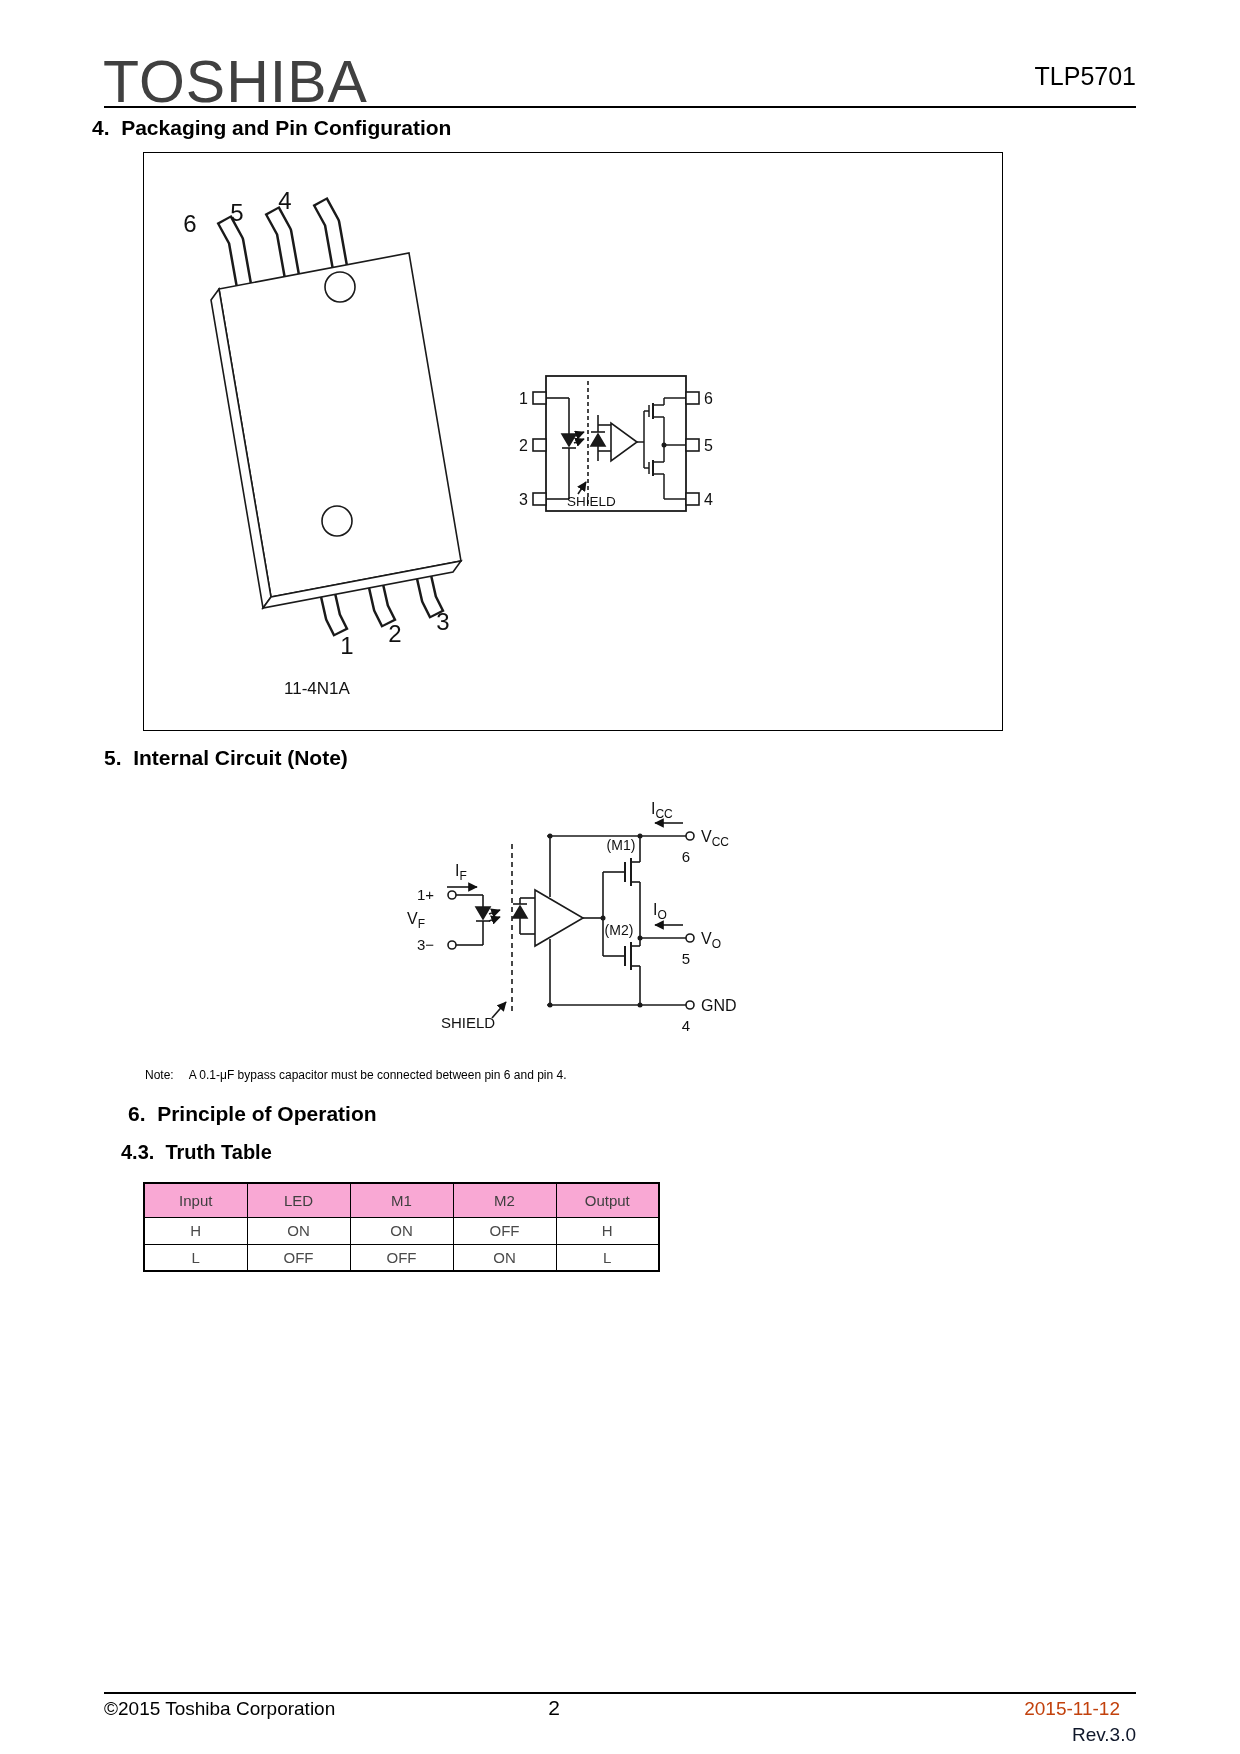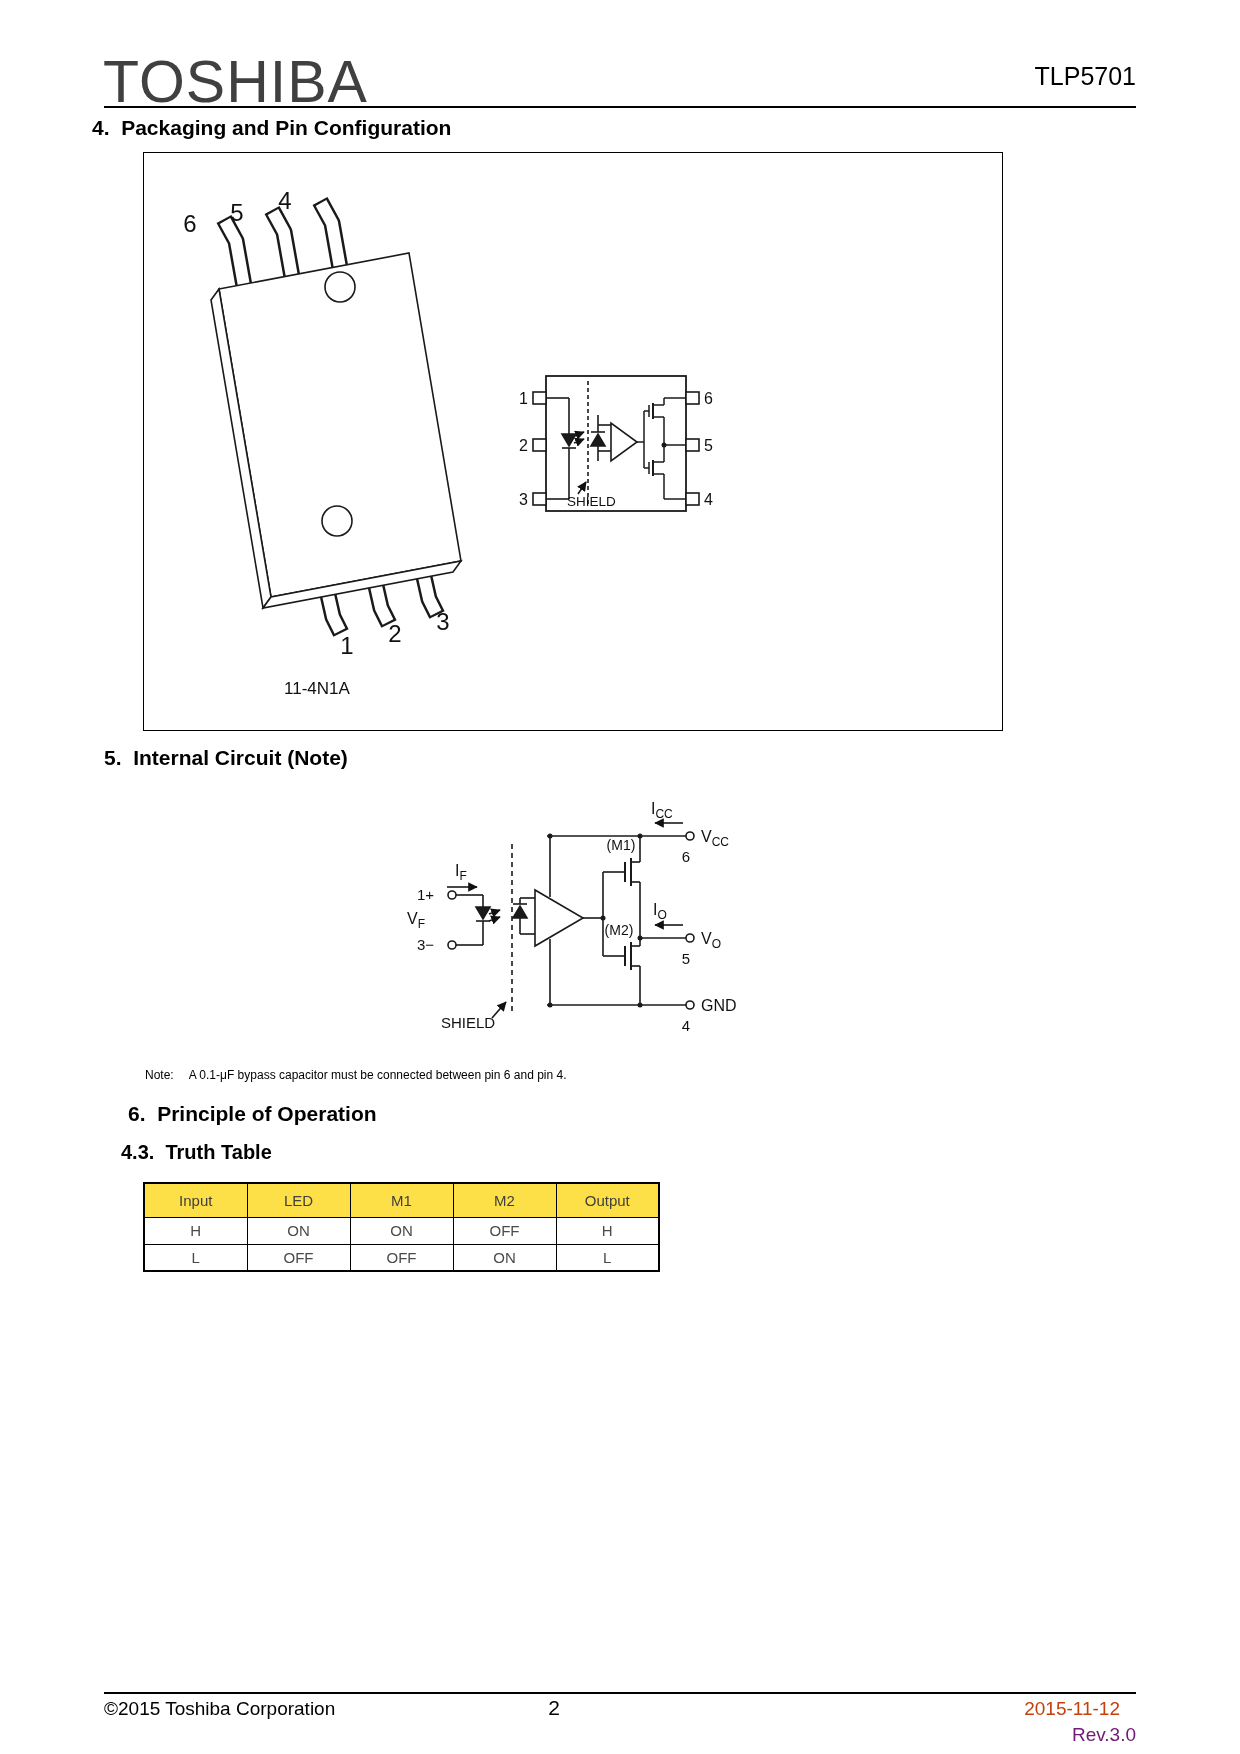--- a/index.html
+++ b/index.html
@@ -28,28 +28,28 @@
   .sub { font-size:11px; vertical-align:-3px; }
 
   .circuit-wrap { left:395px; top:786px; }
 
   .note-line { left:145px; top:1068px; font-size:12px; color:#000; }
   .note-text { margin-left:15px; }
 
   .truth-table { position:absolute; left:143px; top:1182px; width:517px;
                  border-collapse:collapse; table-layout:fixed; border:2px solid #000; }
   .truth-table th, .truth-table td { border:1px solid #000; text-align:center; font-size:15px; }
-  .truth-table th { height:34px; background:#fde047; color:#3f3f3f; font-weight:normal;
+  .truth-table th { height:34px; background:#f9a8d4; color:#3f3f3f; font-weight:normal;
                     border-bottom:1.5px solid #000; }
   .truth-table td { height:27px; color:#4a4a4a; }
 
   .copyright { left:104px; top:1698px; font-size:19px; color:#000; }
   .page-number { left:104px; top:1696px; width:900px; text-align:center; font-size:21px; color:#000; }
   .date { right:120px; top:1698px; font-size:19px; color:#c2410c; }
-  .revision { right:104px; top:1724px; font-size:19px; color:#701a75; }
+  .revision { right:104px; top:1724px; font-size:19px; color:#0f172a; }
 
   svg text { font-family:"Liberation Sans", sans-serif; fill:#111; stroke:none; }
   .t24 { font-size:24px; } .t17 { font-size:17px; } .t16 { font-size:16px; }
   .t15 { font-size:15px; } .t14 { font-size:14px; } .t13 { font-size:13.5px; }
   .svgsub { font-size:12px; }
 </style>
 </head>
 <body>
 
 <div class="page">

